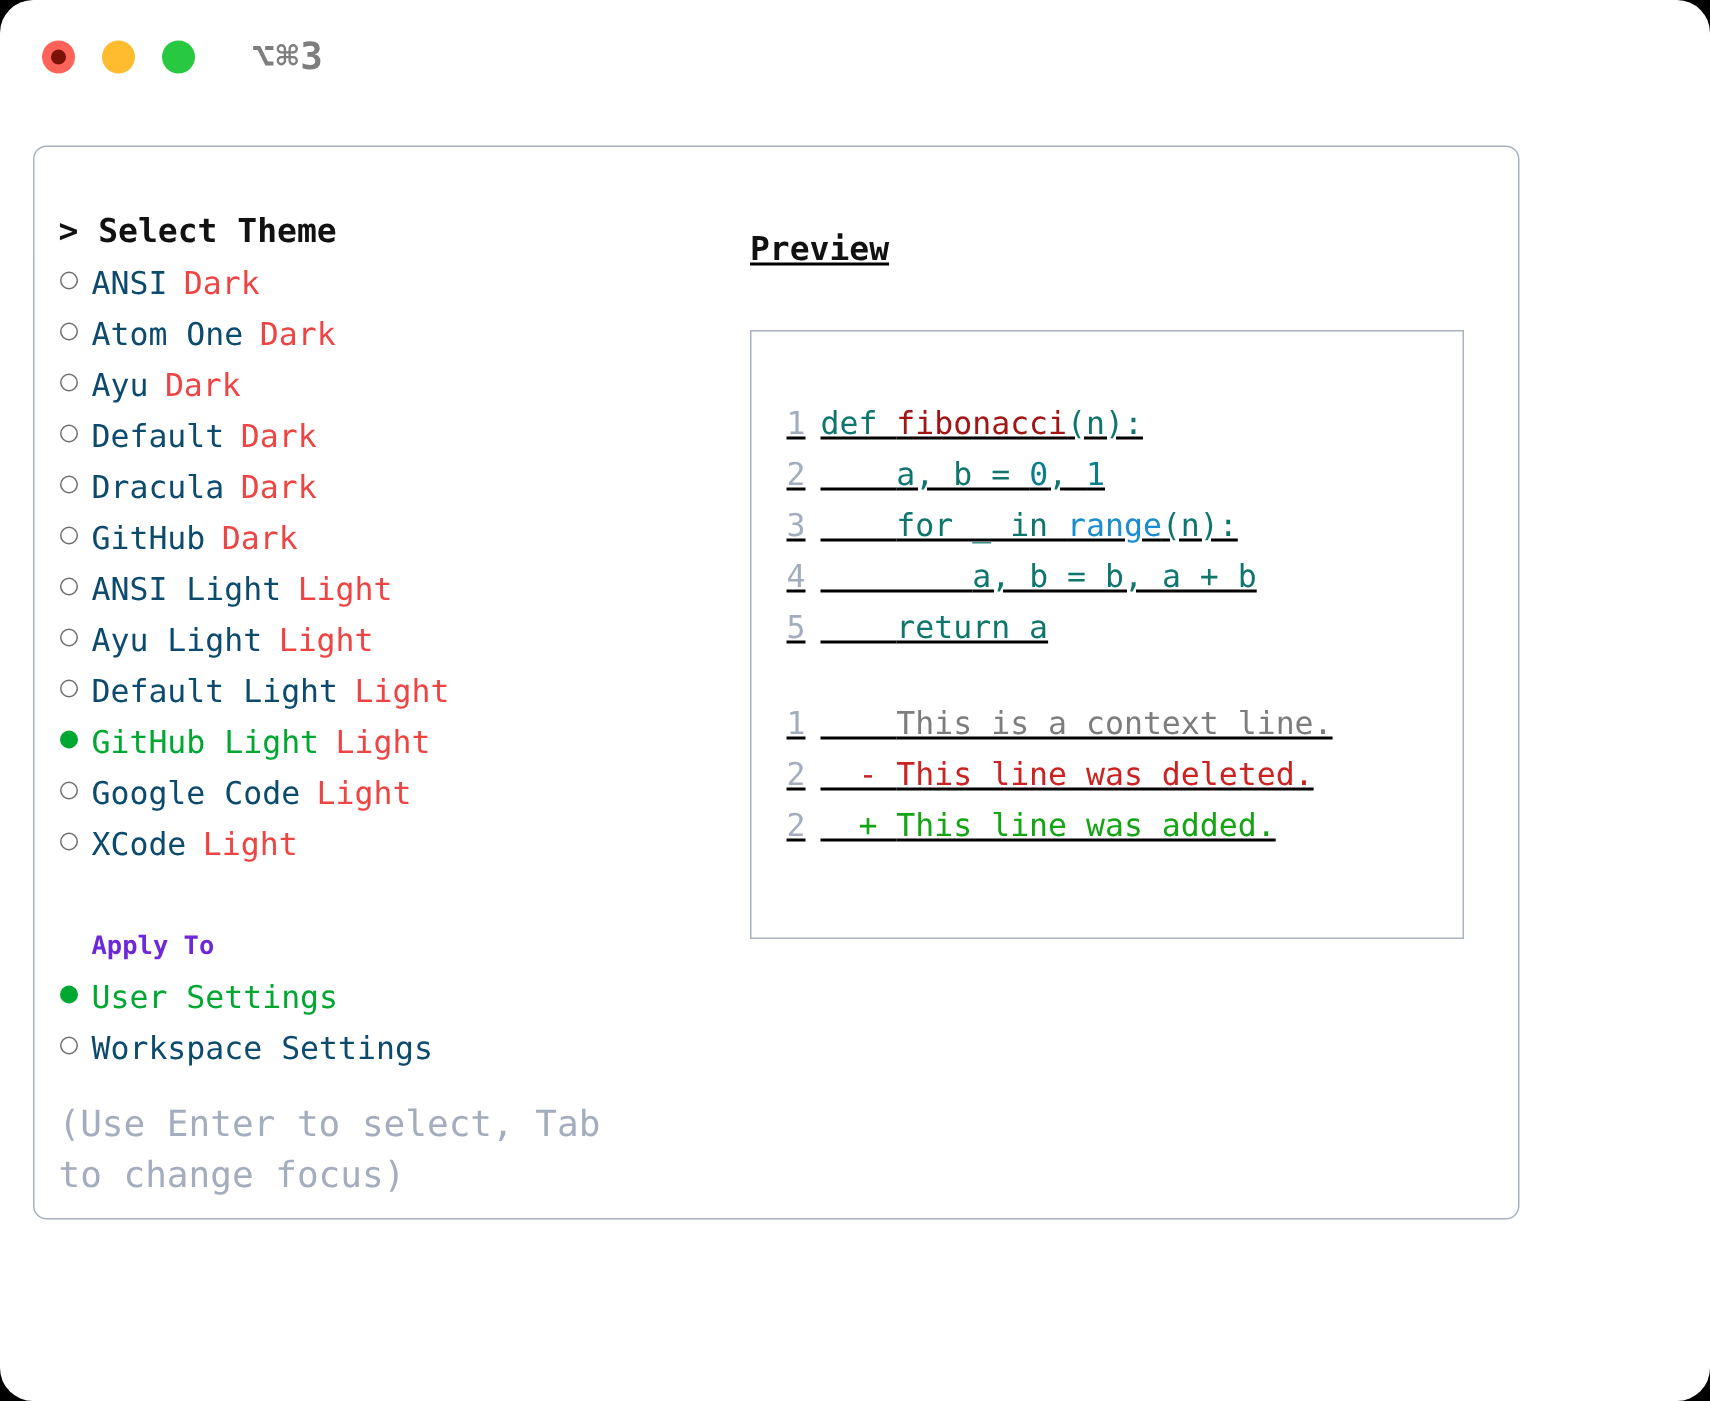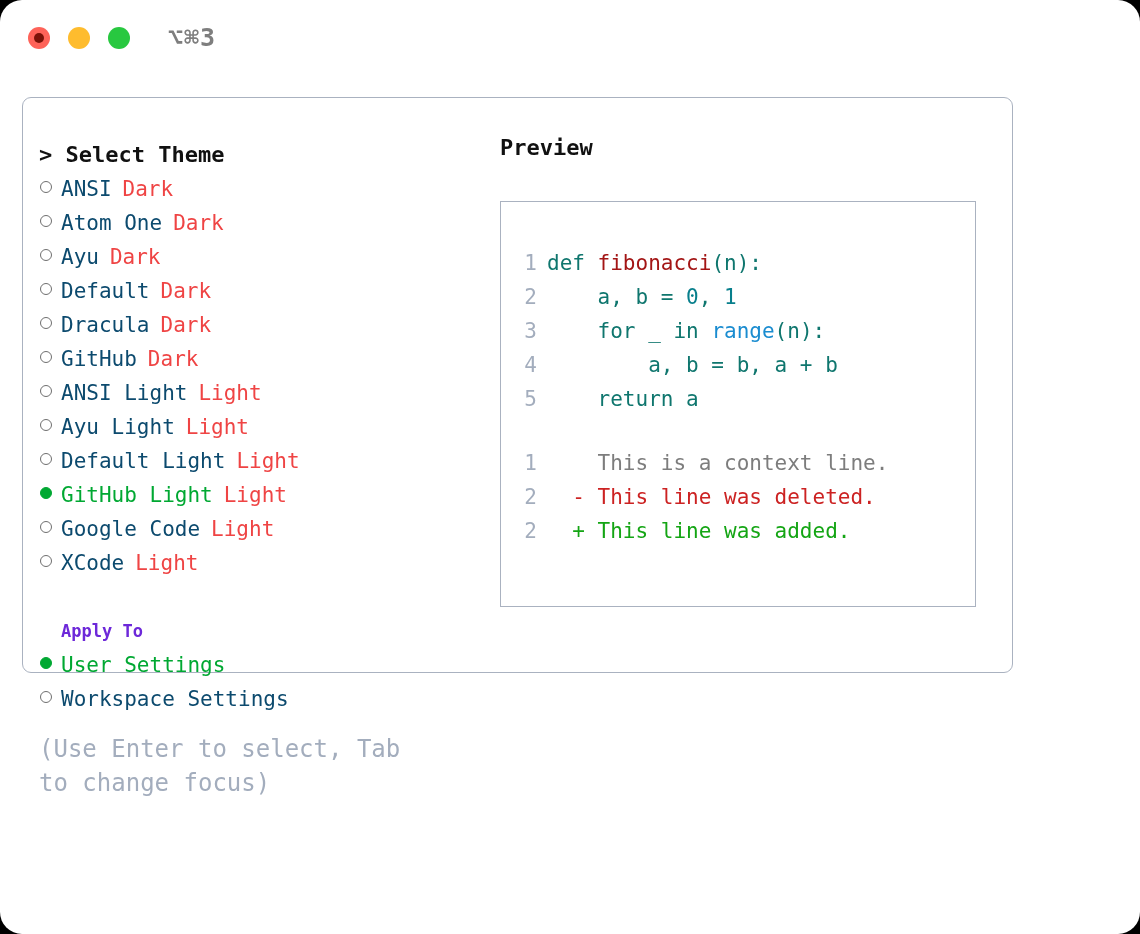--- a/index.html
+++ b/index.html
@@ -59,21 +59,21 @@
     letter-spacing: 1px;
     white-space: nowrap;
   }
 
   
   .panel {
     position: absolute;
     left: 22px;
     top: 97px;
     width: 991px;
-    height: 576px;
+    height: 716px;
     border: 1.6px solid #aab2c0;
     border-radius: 9px;
     box-sizing: border-box;
     background: #ffffff;
   }
 
   
   .left-col {
     position: absolute;
     left: 16px;
@@ -138,22 +138,23 @@
     font-size: 24px;
     line-height: 34px;
     color: #a3adbd;
     width: 400px;
   }
 
   
   .right-col {
     position: absolute;
     left: 477px;
-    top: 33px;
+    top: 52px;
     width: 500px;
+    text-decoration: underline;
   }
   .preview-title {
     font-size: 22px;
     font-weight: bold;
     color: #111111;
     line-height: 34px;
   }
   .code-box {
     margin-top: 36px;
     width: 476px;

